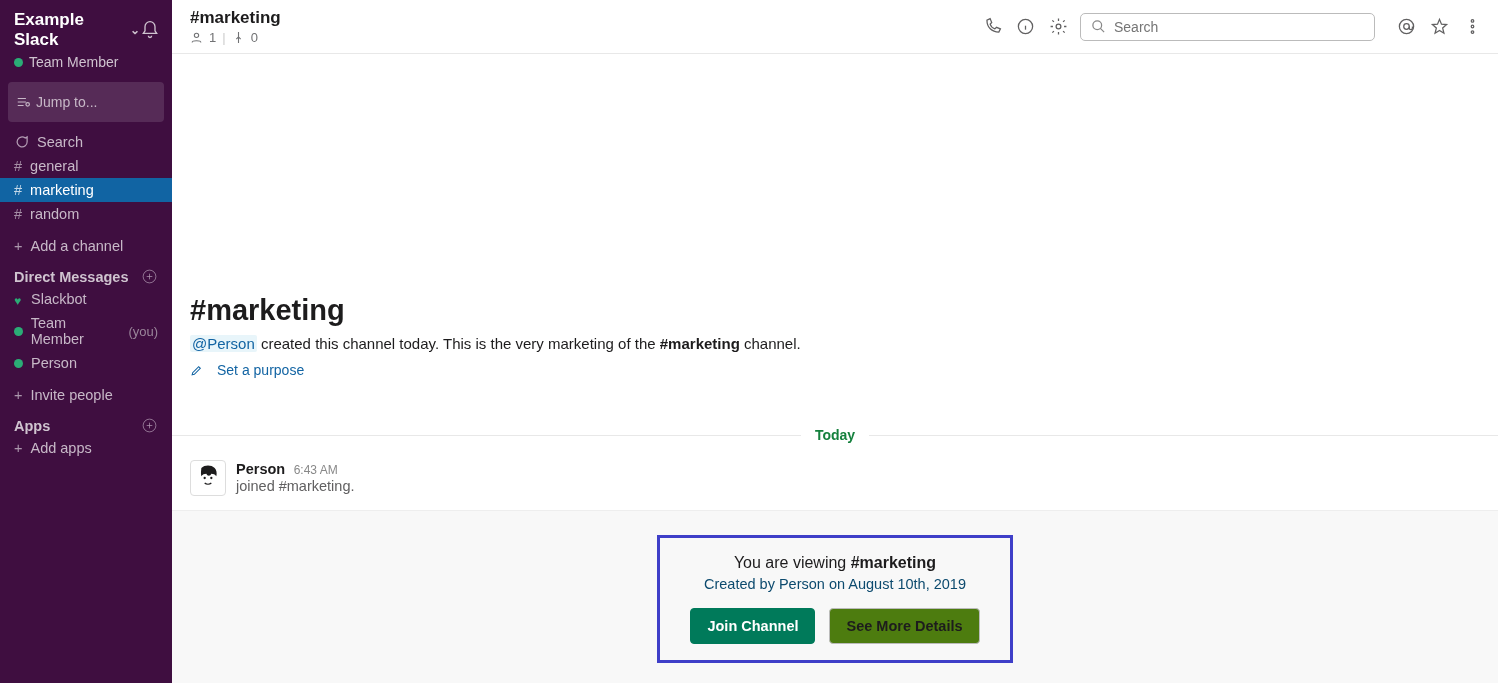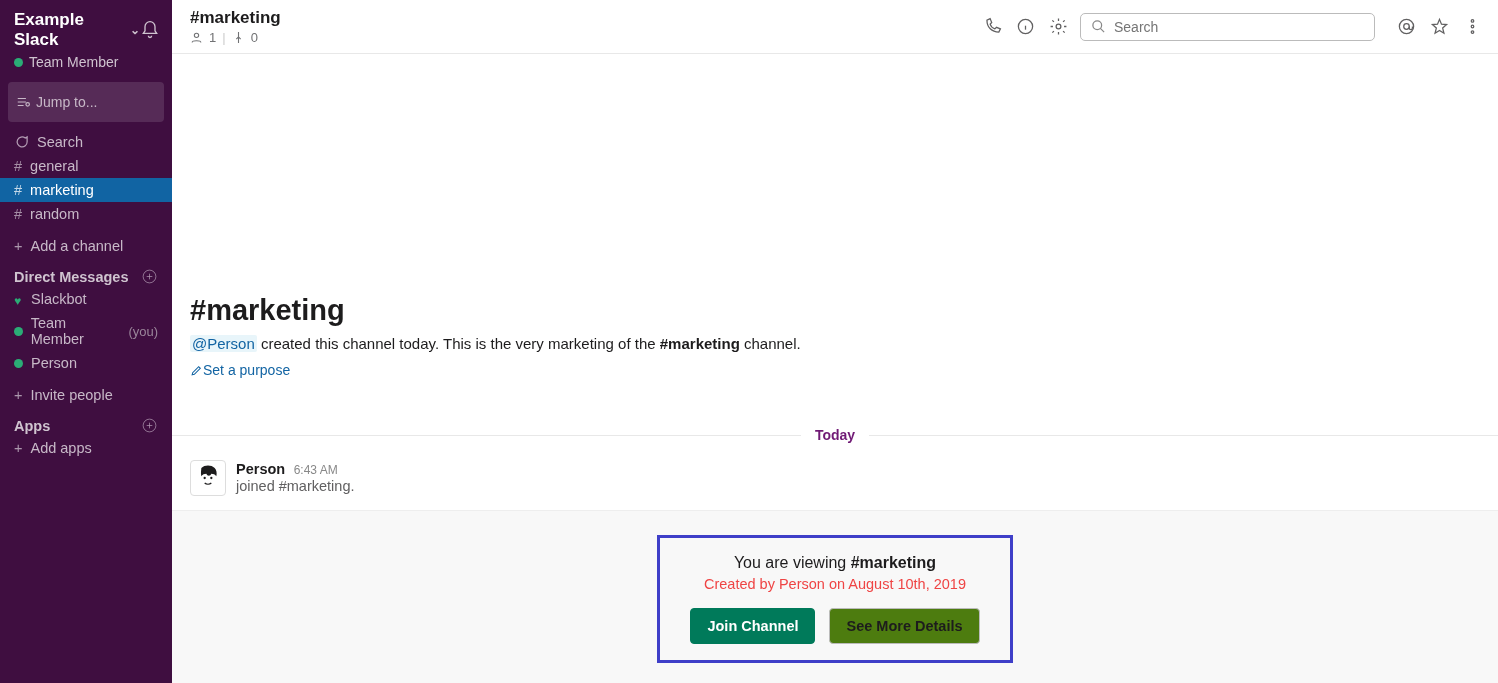--- a/index.html
+++ b/index.html
@@ -41,40 +41,40 @@
   width:295px; border:1px solid #bbb; border-radius:5px; padding:5px 10px; display:flex; align-items:center; gap:8px; color:#999;
 }
 .search input { border:none; outline:none; flex:1; font-size:14px; color:#a16207; background:transparent;}
 .top-right { display:flex; align-items:center; gap:14px; margin-left:10px;}
 .body { flex:1; display:flex; flex-direction:column; position:relative; }
 .intro { padding: 240px 18px 18px 18px; }
 .intro h1 { font-size:29px; font-weight:900; margin-bottom:8px;}
 .intro-desc { font-size:15px; color:#1d1c1d;}
 .intro-desc .mention { color:#1264a3; background:#e8f5fa; padding:0 2px; border-radius:2px;}
 .intro-desc .bold { font-weight:700;}
-.purpose { margin-top:10px; display:flex; align-items:center; gap:0; color:#1264a3; font-size:14px;}
+.purpose { margin-top:10px; display:flex; align-items:center; gap:14px; color:#1264a3; font-size:14px;}
 .date-divider { position:relative; text-align:center; margin:30px 0 12px; }
 .date-divider:before { content:""; position:absolute; left:0; right:0; top:50%; height:1px; background:#e8e8e8;}
-.date-divider span { position:relative; background:#fff; padding:0 14px; color:#701a75; font-size:14px; font-weight:600;}
+.date-divider span { position:relative; background:#fff; padding:0 14px; color:#15803d; font-size:14px; font-weight:600;}
 .msg { display:flex; gap:10px; padding:4px 18px; }
 .avatar { width:36px; height:36px; border-radius:4px; background:#fff; border:1px solid #ddd; display:flex; align-items:center; justify-content:center;}
 .avatar svg{width:30px;height:30px;}
 .msg-body .name { font-weight:800; font-size:14.5px; }
 .msg-body .time { color:#888; font-size:12px; margin-left:4px;}
 .msg-body .action { color:#616061; font-size:14.5px;}
 .footer {
   margin-top:auto; background:#f8f8f8; border-top:1px solid #eee; padding:24px 0 20px;
   display:flex; justify-content:center;
 }
 .join-box {
   border:3px solid #3f3fc8; padding:16px 30px; text-align:center; background:#f8f8f8;
 }
 .join-line1 { font-size:16px;}
 .join-line1 .bold { font-weight:700;}
-.join-line2 { color:#ef4444; font-size:14.5px; margin-top:4px;}
+.join-line2 { color:#0c4a6e; font-size:14.5px; margin-top:4px;}
 .btn-row { margin-top:16px; display:flex; gap:14px; justify-content:flex-start;}
 .btn { padding:9px 16px; font-size:14.5px; font-weight:700; border-radius:4px; cursor:pointer; border:1px solid;}
 .btn.primary { background:#007a5a; color:#fff; border-color:#007a5a;}
 .btn.secondary { background:#4d7c0f; color:#1d1c1d; border-color:#bbb; font-weight:600;}
 .ic{display:inline-flex;}
 </style>
 </head>
 <body>
 
 <div class="sidebar">

